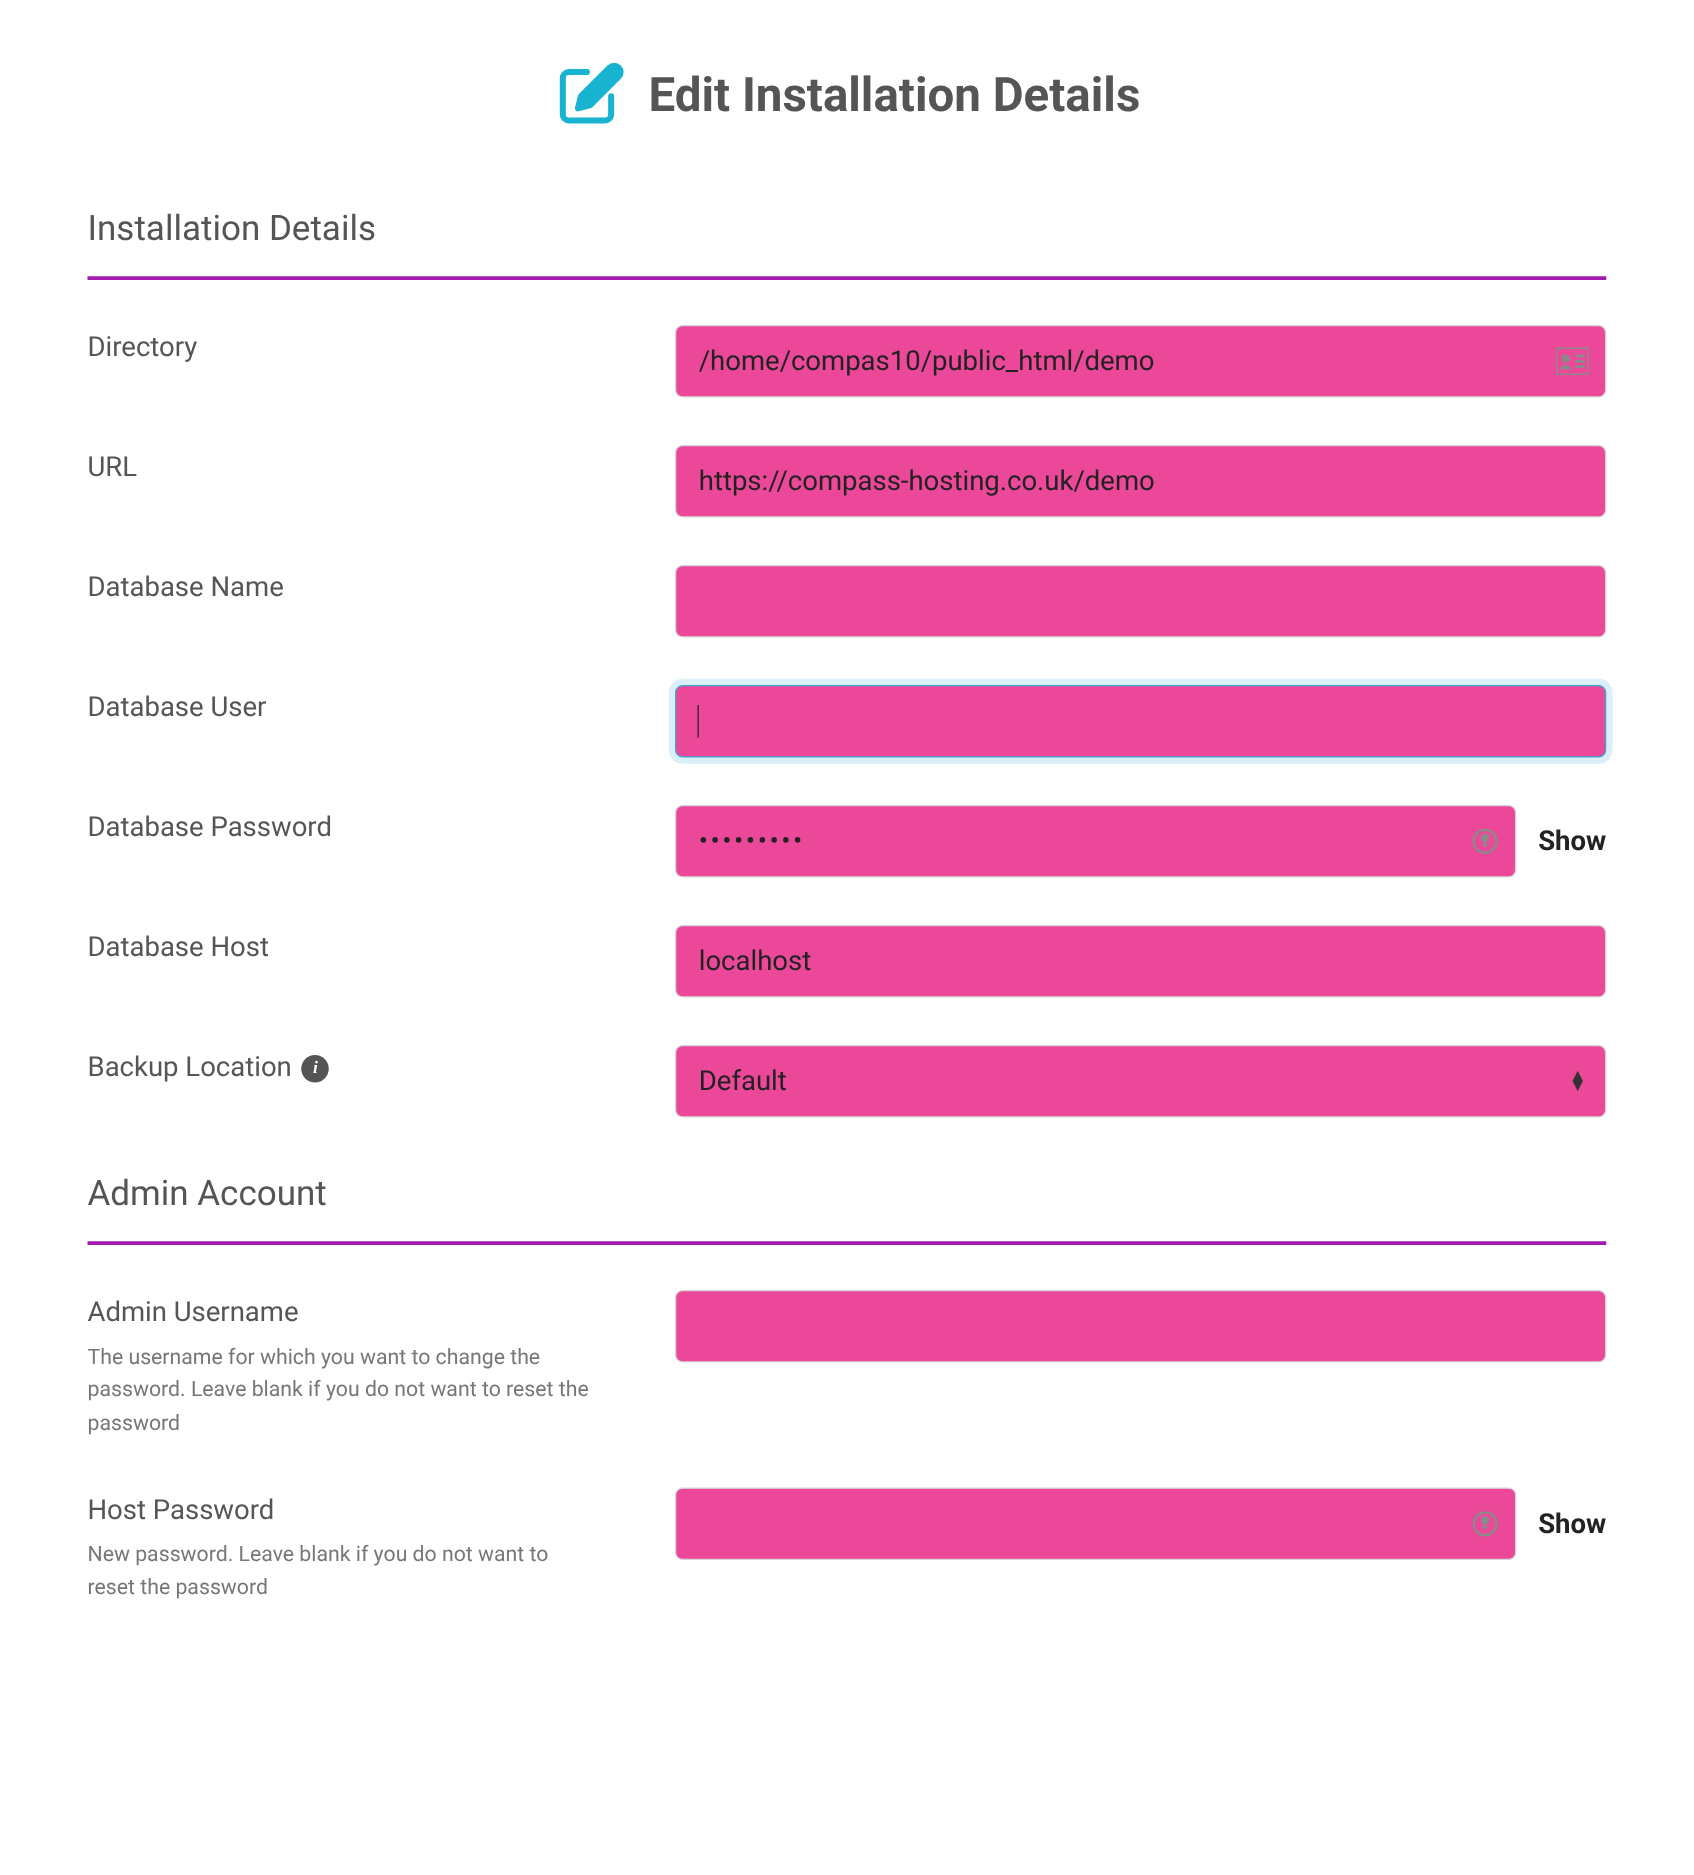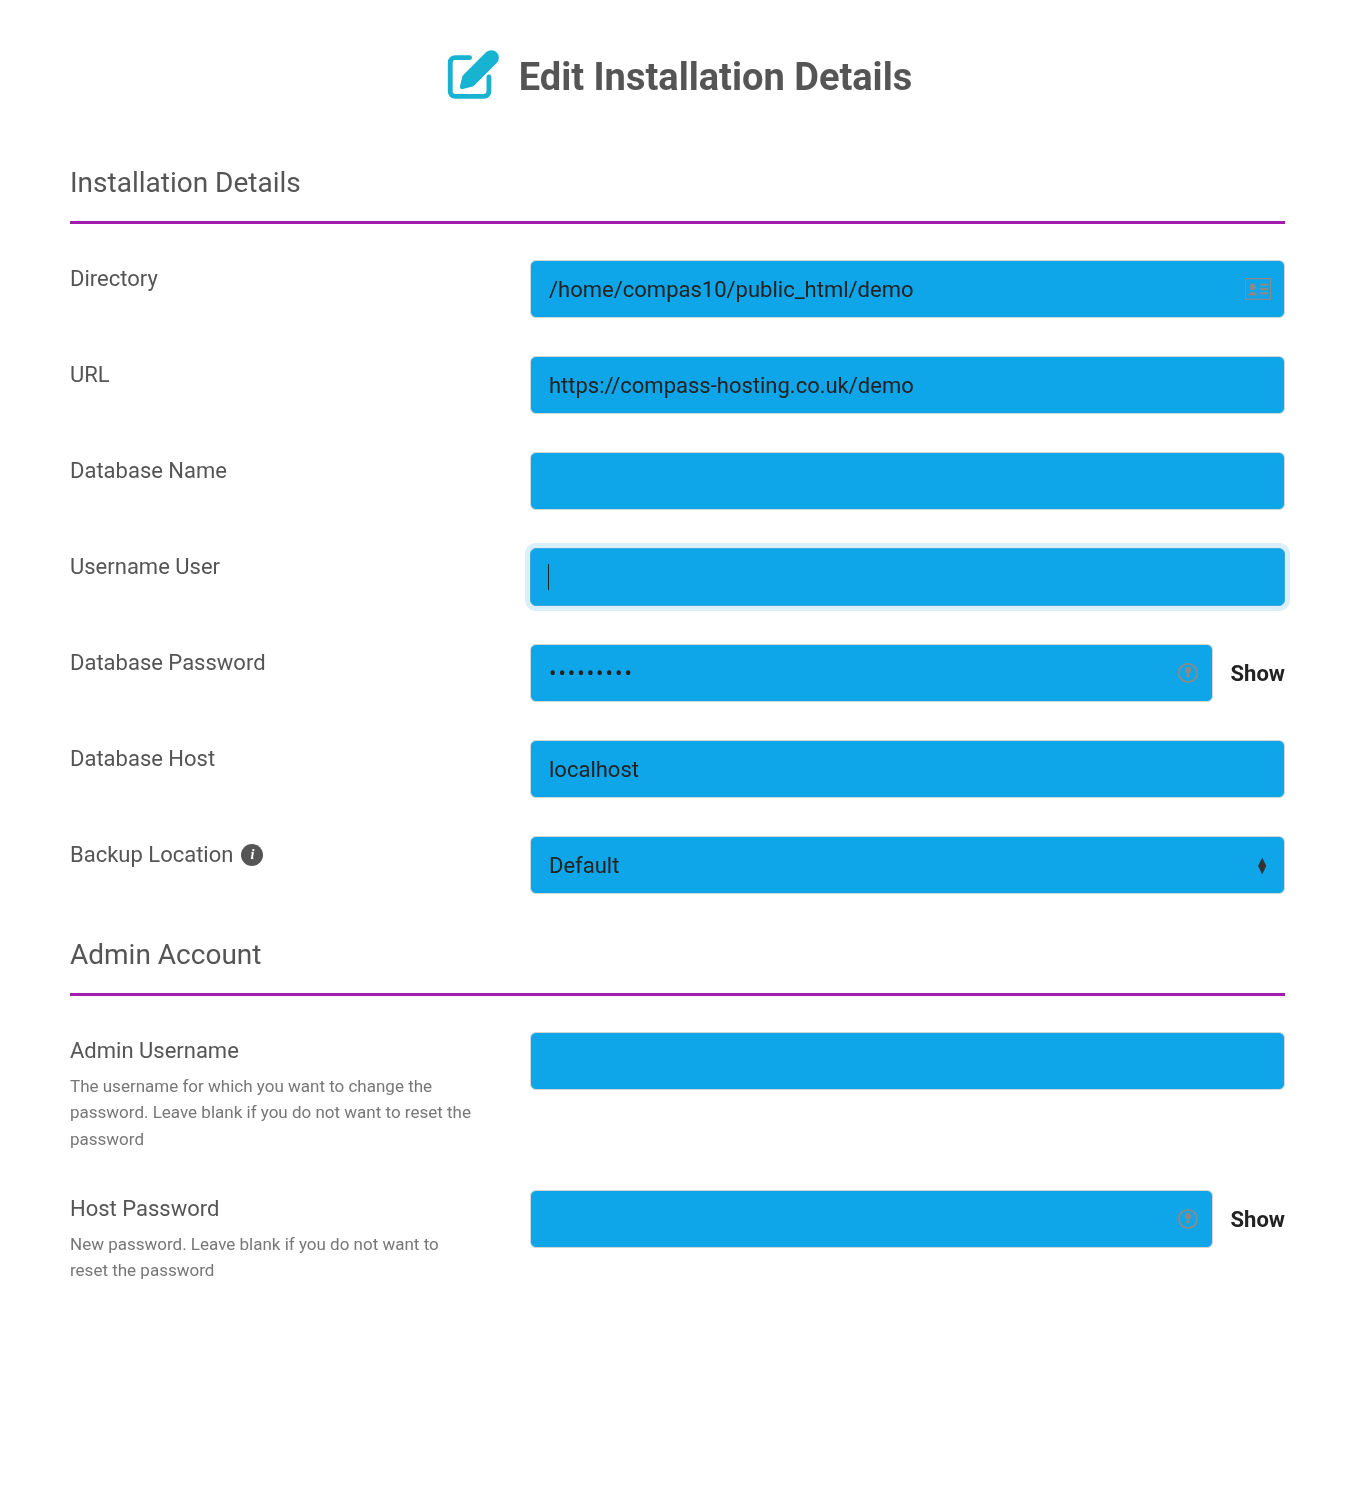--- a/index.html
+++ b/index.html
@@ -28,21 +28,21 @@
     font-weight: 400;
     color: #555;
     padding-bottom: 22px;
     border-bottom: 3px solid #a21caf;
     margin-bottom: 36px;
   }
   .form-row {
     display: flex;
     align-items: flex-start;
     margin-bottom: 38px;
-    gap: 30px;
+    gap: 40px;
   }
   .form-label-col {
     flex: 0 0 430px;
     padding-top: 6px;
   }
   .form-label {
     font-size: 22px;
     color: #555;
     display:flex; align-items:center; gap:8px;
   }
@@ -60,21 +60,21 @@
     gap: 18px;
   }
   input.text-field, select.select-field {
     width: 100%;
     height: 58px;
     padding: 0 18px;
     font-size: 22px;
     color: #222;
     border: 1px solid #d6d6d6;
     border-radius: 6px;
-    background:#0ea5e9;
+    background:#ec4899;
     outline:none;
     font-family: inherit;
   }
   input.text-field.focused {
     border: 1px solid #3aa7d8;
     box-shadow: 0 0 0 5px rgba(58,167,216,0.18);
   }
   .input-wrapper { position:relative; flex:1; }
   .trailing-icon {
     position:absolute; right:14px; top:50%; transform:translateY(-50%);
@@ -158,21 +158,21 @@
   </div>
   <div class="form-input-col">
     <div class="input-wrapper">
       <input class="text-field" type="text" value="" style="">
     </div>
   </div>
 </div>
 
 <div class="form-row">
   <div class="form-label-col">
-    <div class="form-label">Username User</div>
+    <div class="form-label">Database User</div>
   </div>
   <div class="form-input-col">
     <div class="input-wrapper">
       <input class="text-field focused" type="text" value="" style="">
       <span class="text-cursor"></span>
     </div>
   </div>
 </div>
 
 <div class="form-row">

